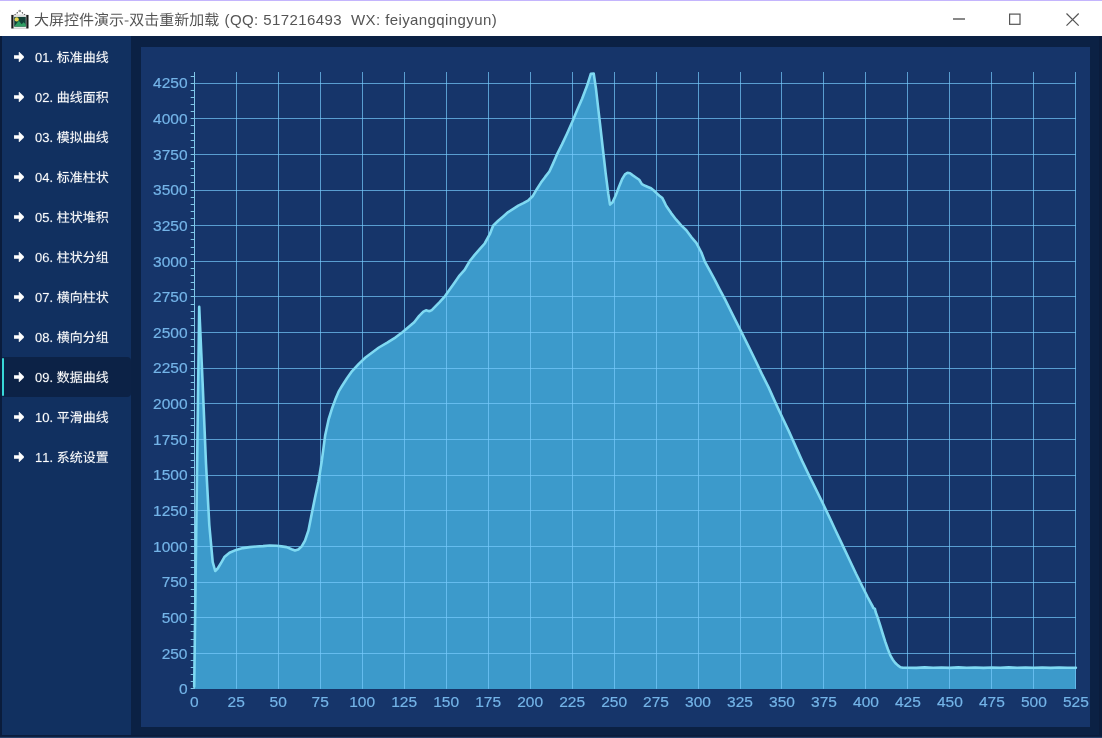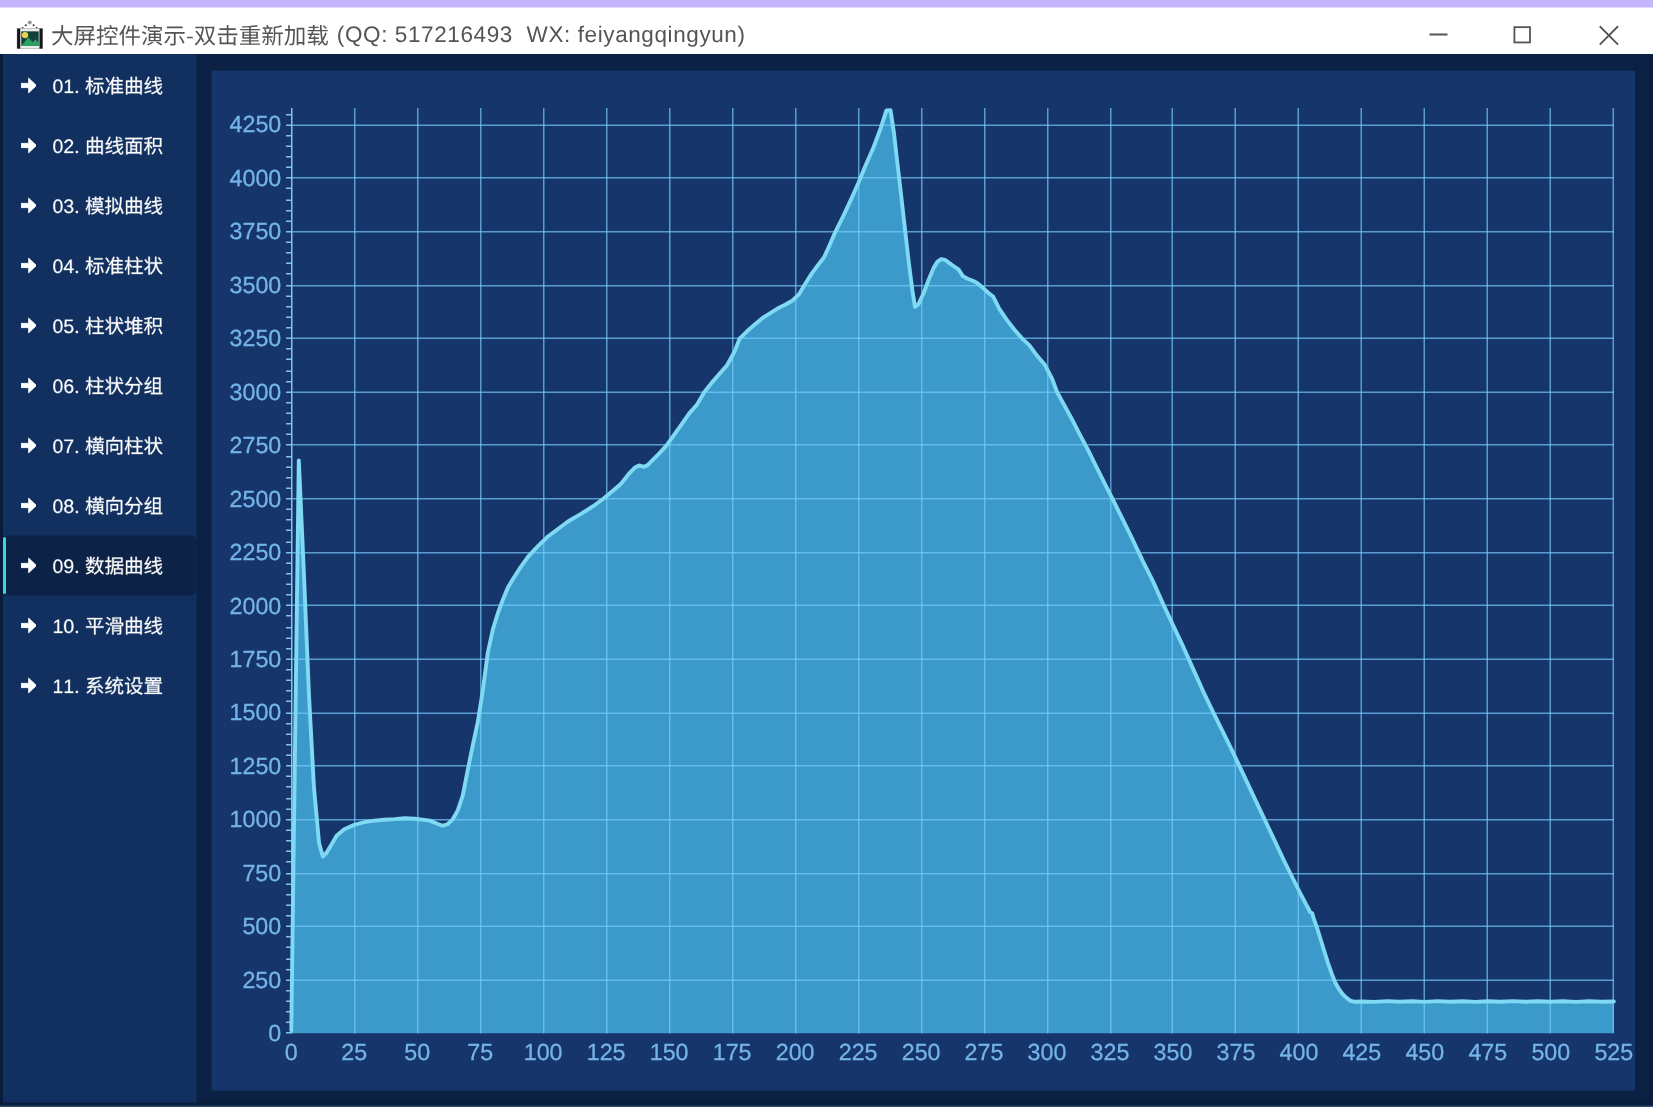--- a/index.html
+++ b/index.html
@@ -1,17 +1,17 @@
 <!DOCTYPE html>
 <html><head><meta charset="utf-8">
 <style>
 *{margin:0;padding:0;box-sizing:border-box}
 html,body{width:1102px;height:738px;overflow:hidden;font-family:"Liberation Sans",sans-serif}
 #win{position:relative;width:1102px;height:738px;background:#0b2144}
-#titlebar{position:absolute;left:0;top:0;width:100%;height:36px;background:#ffffff;border-top:5px solid #c4b5fd}
+#titlebar{position:absolute;left:0;top:0;width:100%;height:36px;background:#ffffff;border-top:1px solid #c4b5fd}
 .tcjk{position:absolute;left:34px;top:6px}
 #tlatin{position:absolute;left:220px;top:0;height:36px;line-height:37px;font-size:15px;color:#555;letter-spacing:0.4px;white-space:pre}
 #content{position:absolute;left:0;top:36px;width:100%;height:702px;background:#0b2144}
 #sidebar{position:absolute;left:0;top:0;width:131px;height:100%;background:#113060}
 .mi{position:absolute;left:0;width:131px;height:40px}
 .mi.sel{background:#0c2246;border-radius:4px}
 .bar{position:absolute;left:1.5px;top:1px;width:2.8px;height:38px;background:#38d8d8;border-radius:2px}
 .ar{position:absolute;left:13.5px;top:14px}
 .cjk{position:absolute;left:35.2px;top:9px}
 #panel{position:absolute;left:141px;top:11px;width:949px;height:680px;background:#16356a}

